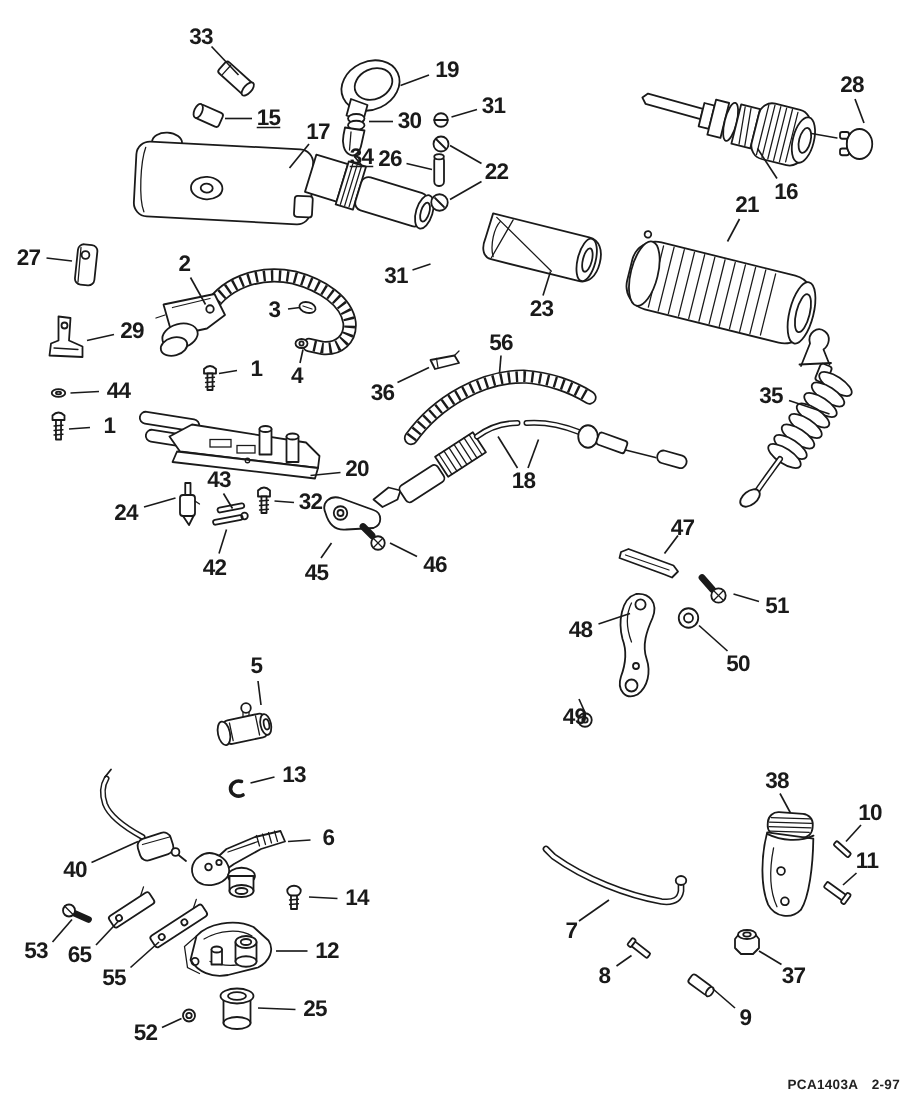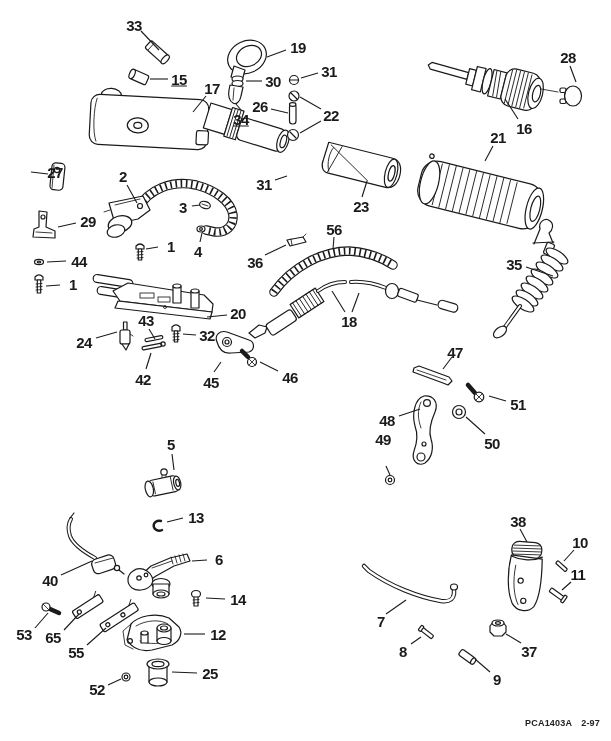--- a/index.html
+++ b/index.html
@@ -530,26 +530,26 @@
 
   <div id="callout-layer">
       <div class="callout" style="left: 134px; top: 25px;">33</div>
       <div class="callout" style="left: 179px; top: 79px; text-decoration: underline;">15</div>
       <div class="callout" style="left: 212px; top: 88px;">17</div>
       <div class="callout" style="left: 298px; top: 47px;">19</div>
       <div class="callout" style="left: 273px; top: 81px;">30</div>
       <div class="callout" style="left: 329px; top: 71px;">31</div>
       <div class="callout" style="left: 260px; top: 106px;">26</div>
       <div class="callout" style="left: 331px; top: 115px;">22</div>
-      <div class="callout" style="left: 241px; top: 119px; text-decoration: underline;">34</div>
+      <div class="callout" style="left: 241px; top: 105px; text-decoration: underline;">34</div>
       <div class="callout" style="left: 568px; top: 57px;">28</div>
       <div class="callout" style="left: 524px; top: 128px;">16</div>
       <div class="callout" style="left: 498px; top: 137px;">21</div>
       <div class="callout" style="left: 361px; top: 206px;">23</div>
-      <div class="callout" style="left: 19px; top: 172px; margin-left: 36px;">27</div>
+      <div class="callout" style="left: 19px; top: 172px;">27</div>
       <div class="callout" style="left: 123px; top: 176px;">2</div>
       <div class="callout" style="left: 183px; top: 207px;">3</div>
       <div class="callout" style="left: 88px; top: 221px;">29</div>
       <div class="callout" style="left: 264px; top: 184px;">31</div>
       <div class="callout" style="left: 171px; top: 246px;">1</div>
       <div class="callout" style="left: 198px; top: 251px;">4</div>
       <div class="callout" style="left: 79px; top: 261px;">44</div>
       <div class="callout" style="left: 73px; top: 284px;">1</div>
       <div class="callout" style="left: 255px; top: 262px;">36</div>
       <div class="callout" style="left: 334px; top: 229px;">56</div>
@@ -559,21 +559,21 @@
       <div class="callout" style="left: 207px; top: 335px;">32</div>
       <div class="callout" style="left: 143px; top: 379px;">42</div>
       <div class="callout" style="left: 211px; top: 382px;">45</div>
       <div class="callout" style="left: 290px; top: 377px;">46</div>
       <div class="callout" style="left: 349px; top: 321px;">18</div>
       <div class="callout" style="left: 514px; top: 264px;">35</div>
       <div class="callout" style="left: 455px; top: 352px;">47</div>
       <div class="callout" style="left: 518px; top: 404px;">51</div>
       <div class="callout" style="left: 387px; top: 420px;">48</div>
       <div class="callout" style="left: 492px; top: 443px;">50</div>
-      <div class="callout" style="left: 383px; top: 439px;">49</div>
+      <div class="callout" style="left: 383px; top: 478px;">49</div>
       <div class="callout" style="left: 171px; top: 444px;">5</div>
       <div class="callout" style="left: 196px; top: 517px;">13</div>
       <div class="callout" style="left: 50px; top: 580px;">40</div>
       <div class="callout" style="left: 219px; top: 559px;">6</div>
       <div class="callout" style="left: 238px; top: 599px;">14</div>
       <div class="callout" style="left: 218px; top: 634px;">12</div>
       <div class="callout" style="left: 24px; top: 634px;">53</div>
       <div class="callout" style="left: 53px; top: 637px;">65</div>
       <div class="callout" style="left: 76px; top: 652px;">55</div>
       <div class="callout" style="left: 210px; top: 673px;">25</div>

